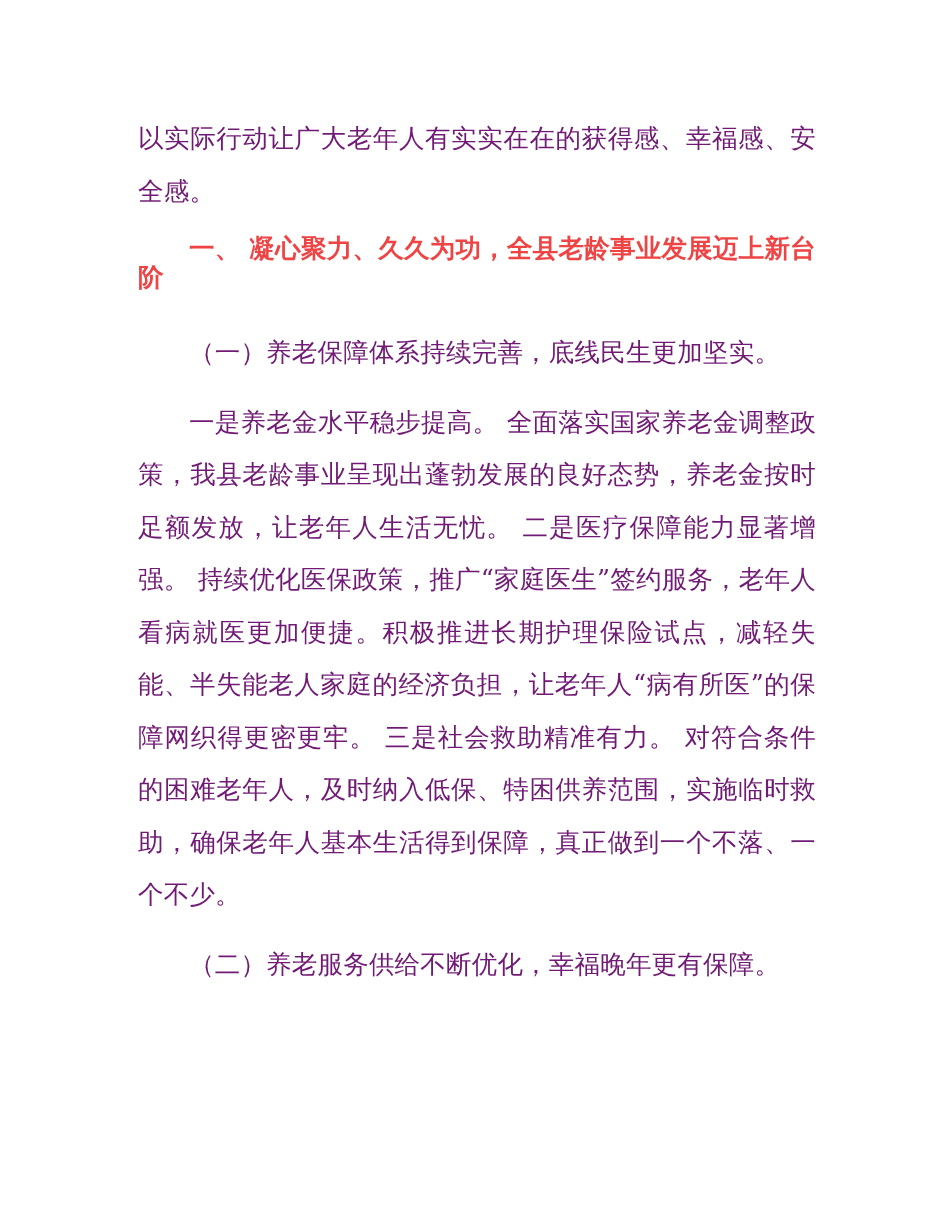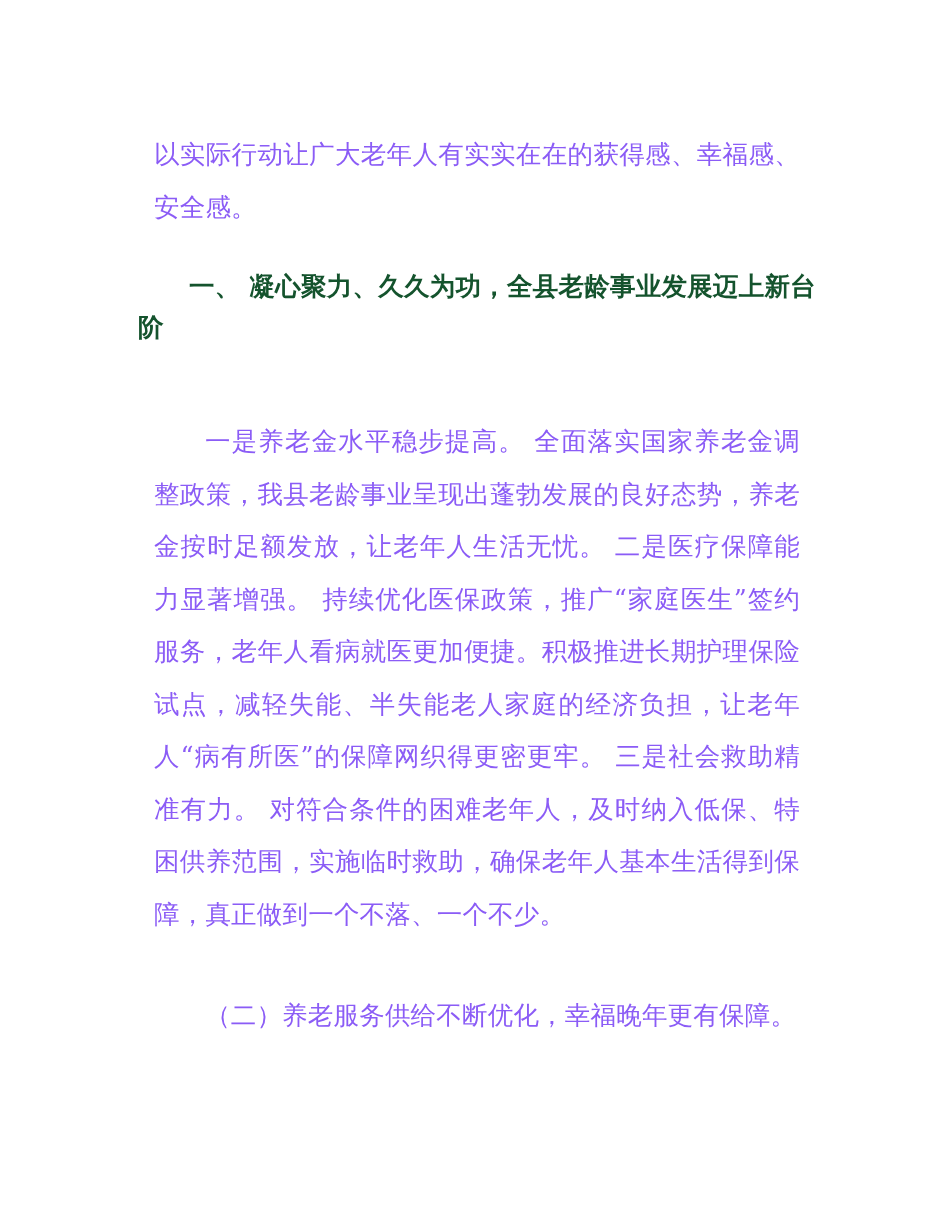--- a/index.html
+++ b/index.html
@@ -31,45 +31,45 @@
     width: 678px;
   }
 
   
   .para {
     font-size: 25.5px;
     line-height: 52.5px;
     letter-spacing: 0.2px;
     text-align: justify;
     text-justify: inter-ideograph;
-    margin: 16px;
-    color: #8b5cf6;
+    margin: 0;
+    color: #701a75;
     font-weight: 400;
   }
 
   
   .para.cont {
     text-indent: 0;
   }
 
   
   .para.indent {
     text-indent: 2em;
   }
 
   
   .heading1 {
     font-size: 25.5px;
-    line-height: 41px;
+    line-height: 29px;
     letter-spacing: 0.2px;
     text-align: justify;
     text-justify: inter-ideograph;
     margin: 0;
     font-weight: 700;
-    color: #14532d;
+    color: #ef4444;
     text-indent: 2em;
     font-family: "DejaVu Sans", sans-serif;
   }
 
   
   .gap-sm { height: 17px; }
   .gap-md { height: 17px; }
   .gap-lg { height: 17px; }
 
   .nb { white-space: pre-wrap; }
@@ -84,20 +84,21 @@
 
     <div class="gap-sm"></div>
 
     <p class="heading1 nb">一、 凝心聚力、久久为功，全县老龄事业发展迈上新台阶</p>
 
     <div class="gap-md"></div>
 
 
     <div class="gap-md"></div>
 
+    <p class="para indent nb">（一）养老保障体系持续完善，底线民生更加坚实。</p>
 
     <div class="gap-md"></div>
 
     <p class="para indent nb">一是养老金水平稳步提高。 全面落实国家养老金调整政策，我县老龄事业呈现出蓬勃发展的良好态势，养老金按时足额发放，让老年人生活无忧。 二是医疗保障能力显著增强。 持续优化医保政策，推广“家庭医生”签约服务，老年人看病就医更加便捷。积极推进长期护理保险试点，减轻失能、半失能老人家庭的经济负担，让老年人“病有所医”的保障网织得更密更牢。 三是社会救助精准有力。 对符合条件的困难老年人，及时纳入低保、特困供养范围，实施临时救助，确保老年人基本生活得到保障，真正做到一个不落、一个不少。</p>
 
     <div class="gap-lg"></div>
 
     <p class="para indent nb">（二）养老服务供给不断优化，幸福晚年更有保障。</p>
 
   </div>

